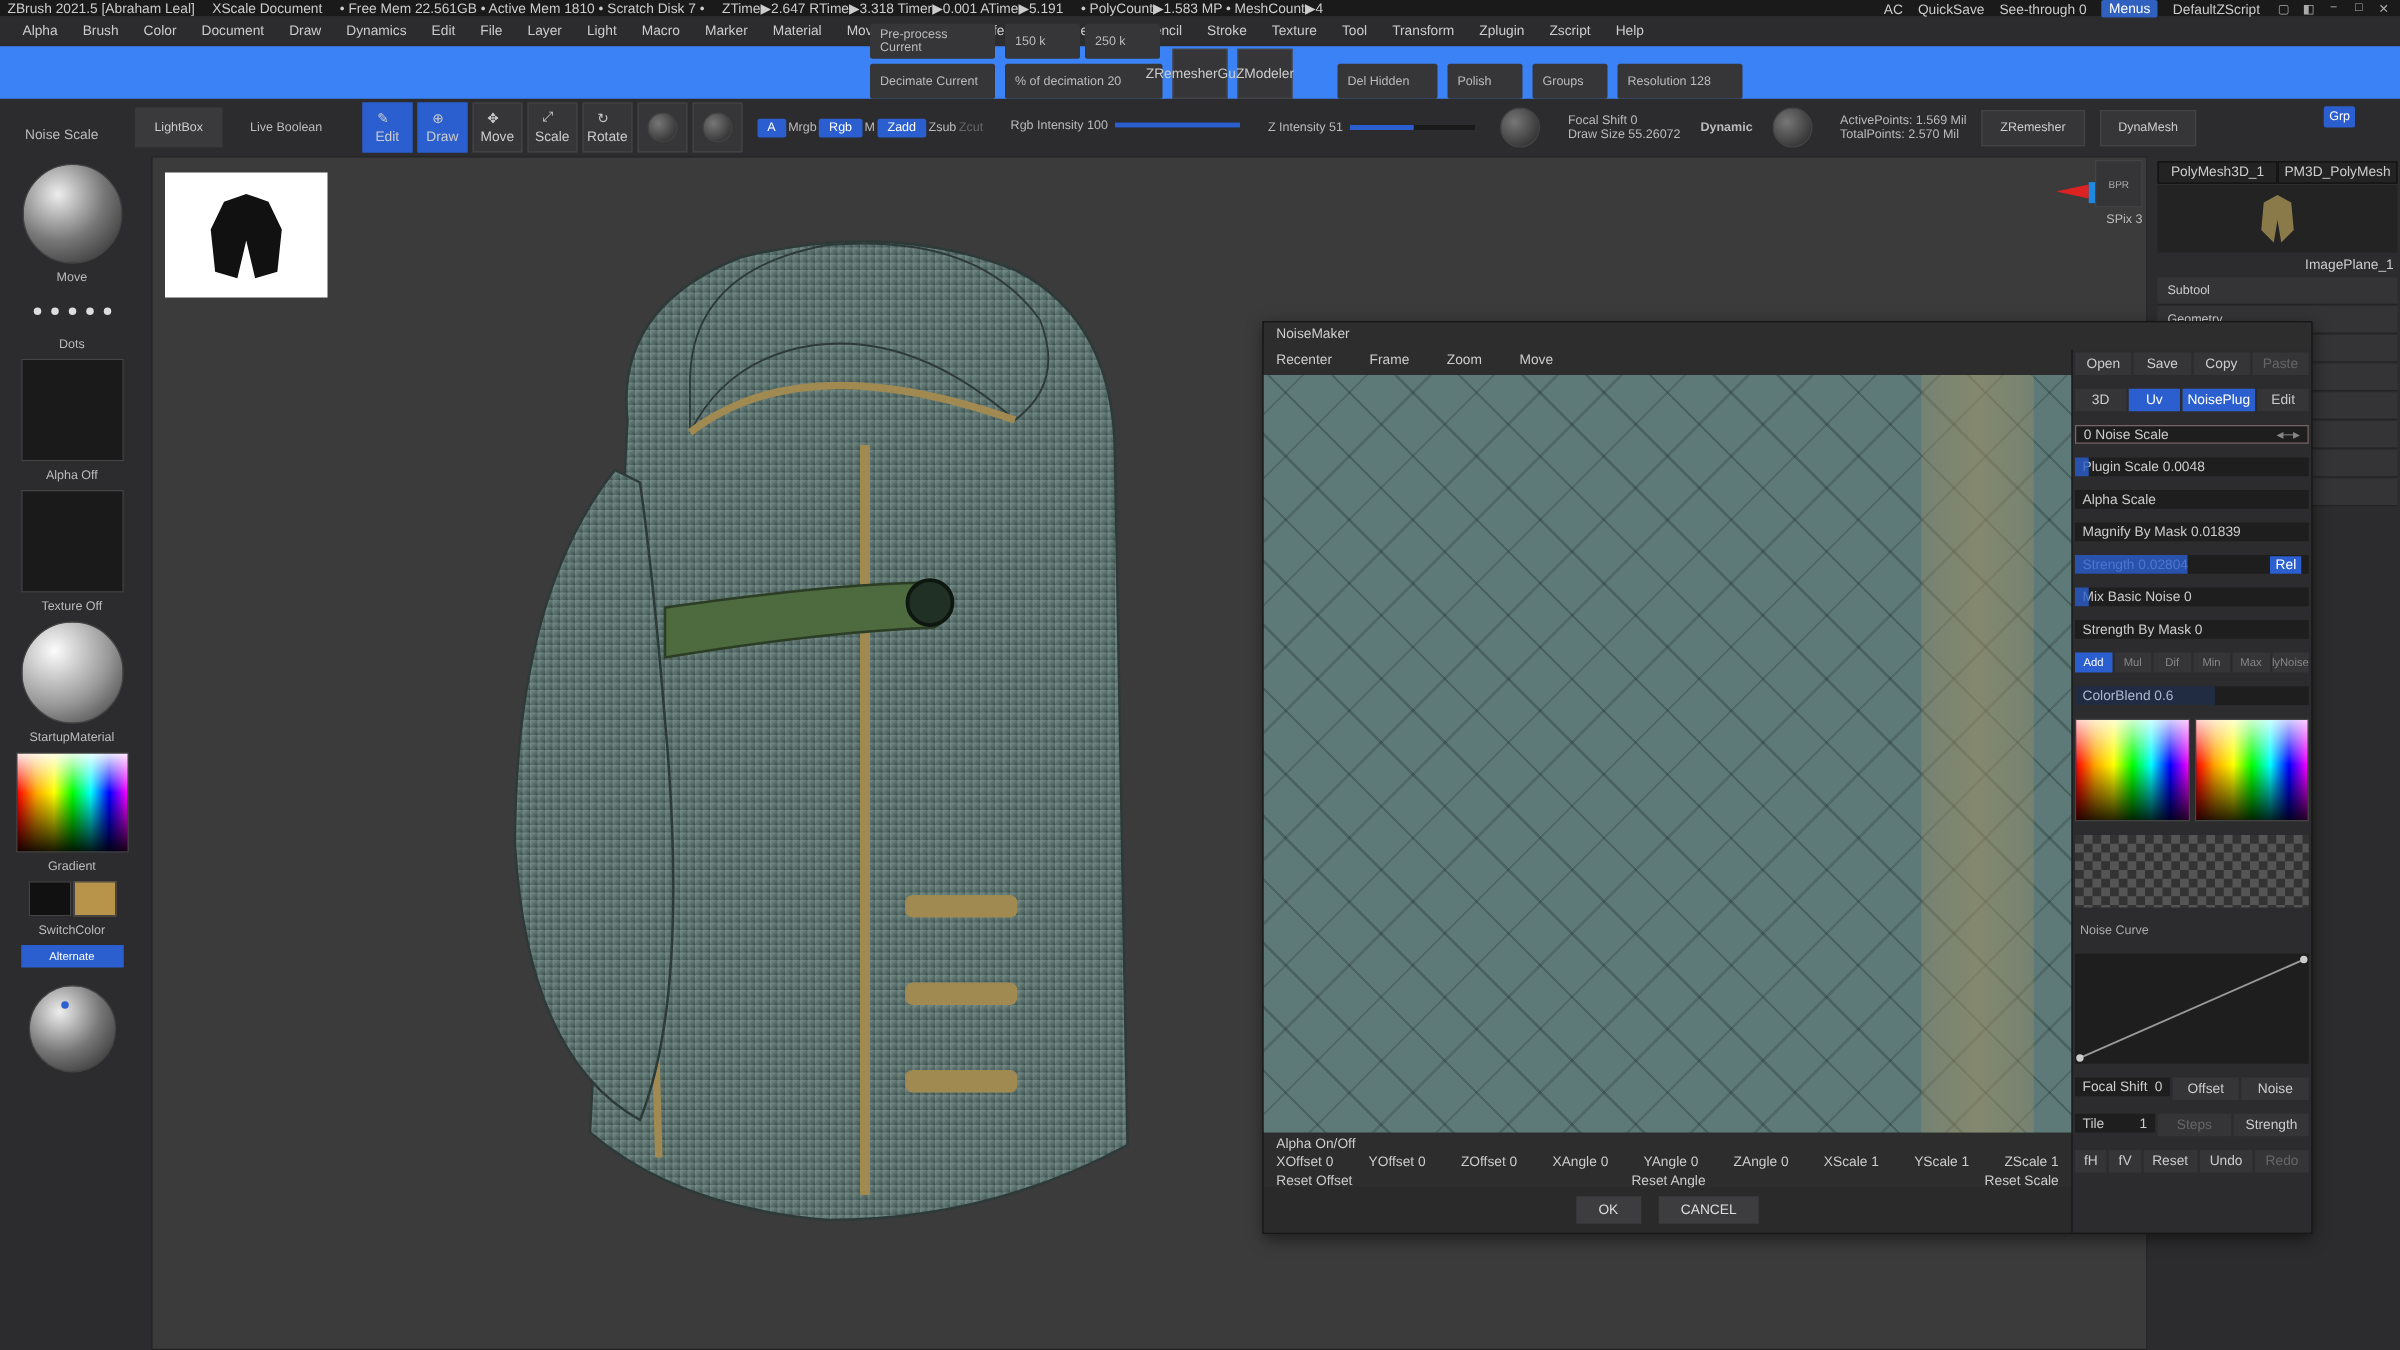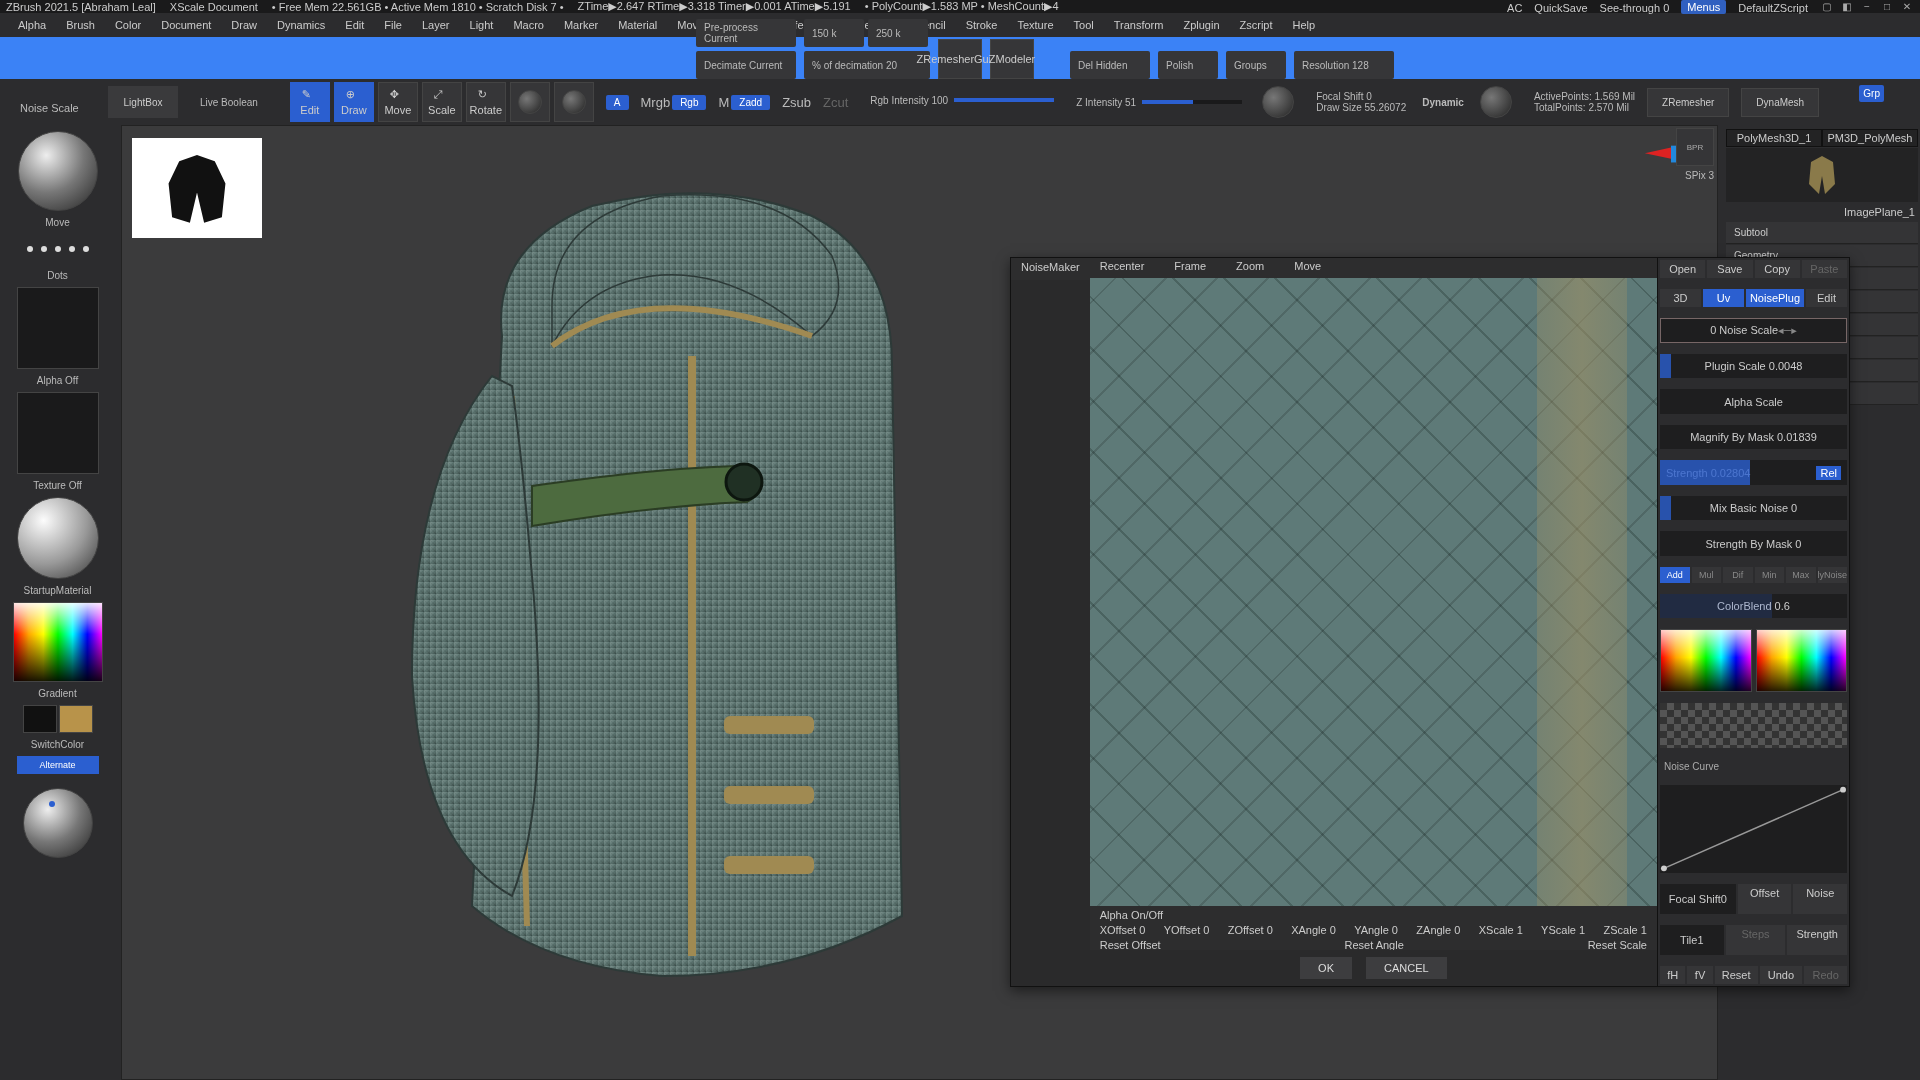--- a/index.html
+++ b/index.html
@@ -15,21 +15,21 @@
 .noise-lbl{position:absolute;left:20px;top:102px;font-size:11px;color:#bbb}
 .toolbar{height:46px;background:#2c2c2e;display:flex;align-items:center;gap:4px;padding:0 8px}
 .tbtn{width:40px;height:40px;background:#363638;border:1px solid #444;display:flex;flex-direction:column;align-items:center;justify-content:center;font-size:9px;color:#aaa;cursor:pointer}
 .tbtn.active{background:#2b5fd0;color:#fff;border-color:#2b5fd0}
 .tbtn .ic{width:16px;height:16px}
 .lightbox-btn{width:70px;height:32px;background:#3a3a3c;display:flex;align-items:center;justify-content:center;font-size:10px;color:#ccc;margin-left:100px}
 .livebool{font-size:10px;color:#bbb;margin-left:18px}
 .chnl{display:flex;gap:2px;margin-left:8px;align-items:center}
 .chnl .chip{padding:2px 8px;background:#363638;font-size:10px;border-radius:2px}
 .chnl .chip.active{background:#2b5fd0;color:#fff}
-.chnl-lbl{font-size:13px;color:#bbb;margin-left:10px}
+.chnl-lbl{font-size:10px;color:#bbb;margin-left:0}
 .sld{display:flex;align-items:center;gap:6px;margin-left:10px}
 .sld-bar{width:100px;height:4px;background:#1a1a1b;position:relative}
 .sld-bar .fill{position:absolute;height:4px;background:#2b5fd0}
 .sld-txt{font-size:10px;color:#bbb}
 .info-chip{font-size:10px;color:#bbb;margin-left:12px}
 .roundicon{width:32px;height:32px;border-radius:50%;background:radial-gradient(circle at 35% 35%,#777,#222);border:1px solid #444}
 .right-btn{padding:8px 14px;background:#363638;font-size:10px;color:#ccc;border:1px solid #444;margin-left:8px;cursor:pointer}
 .workarea{position:absolute;left:0;top:125px;right:0;bottom:0;display:flex}
 .lpanel{width:115px;background:#2c2c2e;padding:6px;display:flex;flex-direction:column;gap:6px;align-items:center}
 .sphere-big{width:80px;height:80px;border-radius:50%;background:radial-gradient(circle at 35% 30%,#eee,#777 50%,#222);border:1px solid #444}
@@ -48,38 +48,38 @@
 .alternate-btn{width:82px;height:18px;background:#2b5fd0;color:#fff;font-size:9px;display:flex;align-items:center;justify-content:center}
 .canvas{flex:1;background:#3b3b3c;position:relative;border:1px solid #222;margin:0 6px}
 .ref-thumb{position:absolute;left:10px;top:12px;width:130px;height:100px;background:#fff;display:flex;align-items:center;justify-content:center}
 .ref-thumb svg{width:90px;height:80px}
 .jacket{position:absolute;left:170px;top:30px;width:740px;height:830px}
 .axis-gizmo{position:absolute;right:18px;top:14px;width:56px;height:30px}
 .rpanel{width:196px;background:#2c2c2e;padding:4px 2px;display:flex;flex-direction:column;gap:1px}
 .rpanel .rowbtn{padding:5px 8px;background:#343436;font-size:10px;color:#ccc;border-bottom:1px solid #222;cursor:pointer}
 .rpanel .rowbtn.dim{color:#666}
 .rpanel .rthumb{width:100%;height:54px;background:#232324;display:flex;align-items:center;justify-content:center}
-.noisemaker{position:absolute;left:1010px;top:257px;width:840px;height:730px;background:#2a2a2b;border:1px solid #111;display:flex;flex-direction:row;box-shadow:0 4px 12px rgba(0,0,0,.5)}
+.noisemaker{position:absolute;left:1010px;top:257px;width:840px;height:730px;background:#2a2a2b;border:1px solid #111;display:flex;flex-direction:column;box-shadow:0 4px 12px rgba(0,0,0,.5)}
 .nm-title{height:22px;background:#2d2d2e;padding:3px 10px;font-size:11px;color:#ccc}
 .nm-body{flex:1;display:flex}
 .nm-prev{flex:1;background:#2a2a2b;position:relative;display:flex;flex-direction:column}
 .nm-prev-top{height:20px;display:flex;gap:30px;padding:2px 10px;font-size:10px;color:#bbb;background:#2d2d2e}
 .nm-prev-top span{cursor:pointer}
 .nm-preview-img{flex:1;background:repeating-linear-gradient(45deg,#5e7a78 0 34px,#4a6360 34px 36px),repeating-linear-gradient(-45deg,rgba(0,0,0,0) 0 34px,rgba(0,0,0,.15) 34px 36px);background-blend-mode:multiply;position:relative}
 .nm-preview-strap{position:absolute;right:30px;top:0;bottom:0;width:90px;background:linear-gradient(to right,rgba(170,150,100,.3),rgba(170,150,100,.5),rgba(170,150,100,.3))}
 .nm-prev-bottom{height:44px;background:#2d2d2e;padding:3px 10px;font-size:10px;color:#bbb}
 .nm-offsets{display:flex;justify-content:space-between;margin-top:3px}
 .nm-foot{height:36px;background:#2a2a2b;display:flex;justify-content:center;align-items:center;gap:14px}
 .dlg-btn{padding:5px 18px;background:#3d3d3f;font-size:11px;color:#ddd;cursor:pointer}
 .nm-side{width:192px;background:#2c2c2e;border-left:1px solid #111;padding:2px;display:flex;flex-direction:column;gap:11px;font-size:10px}
 .nm-row{display:flex;gap:2px}
 .nm-btn{flex:1;padding:3px 4px;background:#353537;text-align:center;color:#ccc;cursor:pointer}
 .nm-btn.sel{background:#2b5fd0;color:#fff}
 .nm-btn.dim{color:#666}
-.nm-slot{padding:3px 6px;background:#1e1e1f;color:#bbb;display:flex;justify-content:center;align-items:center;position:relative;height:30px}
+.nm-slot{padding:3px 6px;background:#1e1e1f;color:#bbb;display:flex;justify-content:space-between;align-items:center;position:relative;height:15px}
 .nm-slot.hl{border:1px solid #766}
 .nm-slot .bar{position:absolute;left:0;top:0;bottom:0;background:#2b5fd0;opacity:.8}
 .blend-row{display:flex;gap:2px}
 .blend-chip{flex:1;text-align:center;padding:3px 0;background:#353537;color:#888;font-size:9px}
 .blend-chip.sel{background:#2b5fd0;color:#fff}
 .nm-color{width:100%;height:82px;display:flex;gap:4px}
 .nm-colbox{flex:1;border:1px solid #444;position:relative;background:linear-gradient(to right,red,orange,yellow,lime,cyan,blue,magenta)}
 .nm-colbox::after{content:"";position:absolute;inset:0;background:linear-gradient(to bottom,rgba(255,255,255,.8),transparent 45%,rgba(0,0,0,.85))}
 .nm-checker{height:58px;background:repeating-conic-gradient(#555 0 25%,#333 0 50%) 0 0/14px 14px}
 .nm-curve{height:88px;background:#1e1e1f;position:relative}

